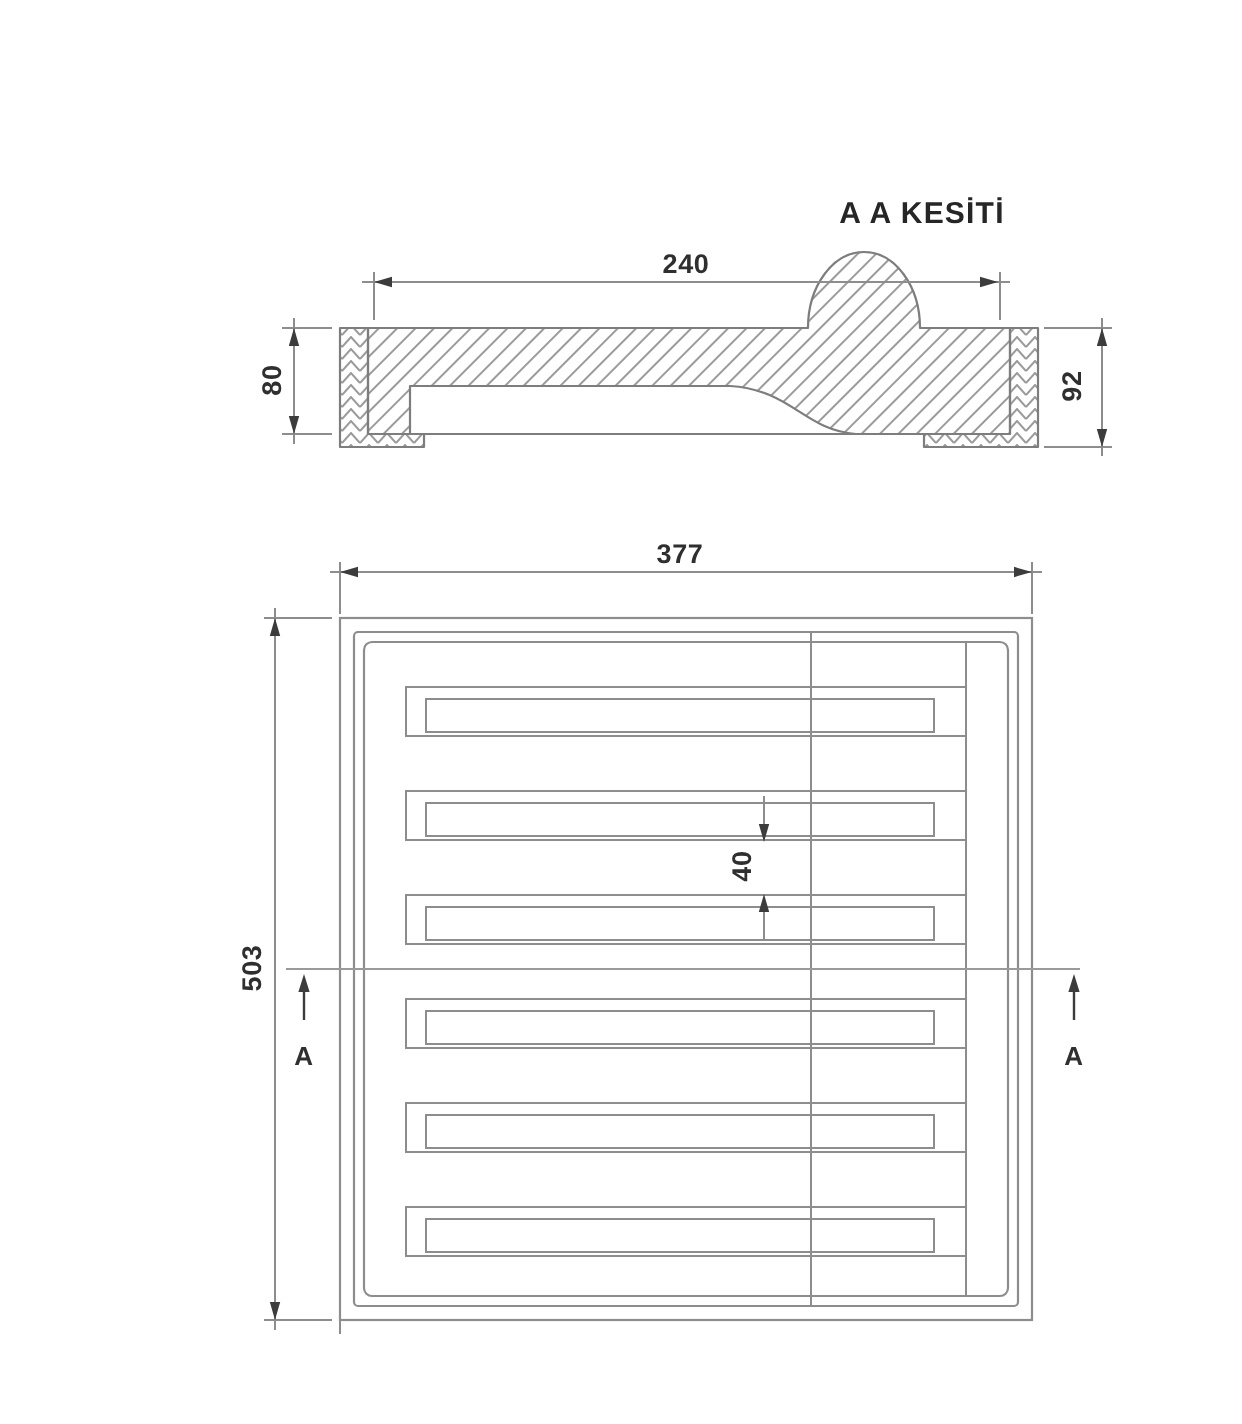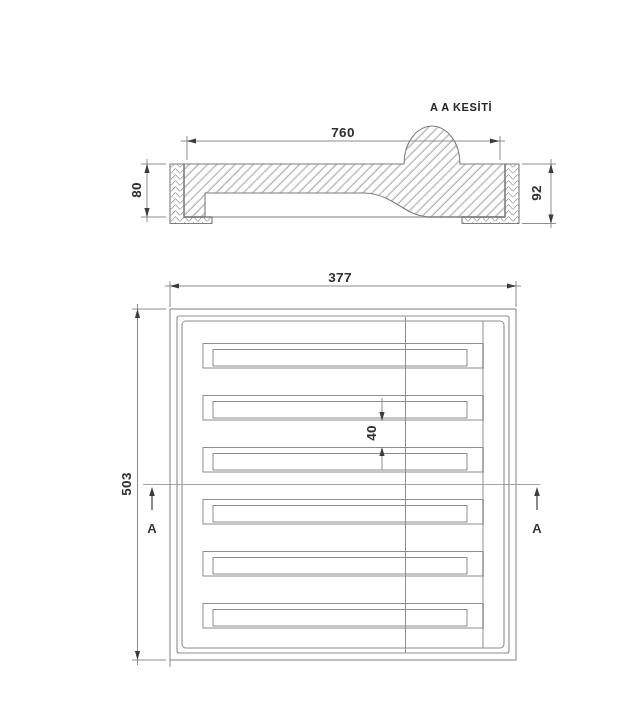--- a/index.html
+++ b/index.html
@@ -14,21 +14,21 @@
   .label{
     position:absolute;
     color:#2f2f2f;
     font-weight:bold;
     font-size:13.5px;
     white-space:nowrap;
     transform:translate(-50%,-50%);
     letter-spacing:0.3px;
   }
   .label.rot{transform:translate(-50%,-50%) rotate(-90deg);}
-  .label.title{font-size:11px;letter-spacing:0.6px;color:#262626;}
+  .label.title{font-size:15px;letter-spacing:0.6px;color:#262626;}
   .label.marker{font-size:13px;color:#303030;}
 </style>
 </head>
 <body>
 
 <div class="canvas">
 
   <svg width="621" height="712" viewBox="0 0 621 712">
     <defs>
       <pattern id="hGrate" patternUnits="userSpaceOnUse" width="6.5" height="6.5" patternTransform="rotate(45)">
@@ -125,21 +125,21 @@
       <line x1="143" y1="484.5" x2="540" y2="484.5" stroke="#9a9a9a" stroke-width="0.9"></line>
       <line x1="152" y1="510" x2="152" y2="494" stroke="#3c3c3c" stroke-width="1.2"></line>
       <line x1="537" y1="510" x2="537" y2="494" stroke="#3c3c3c" stroke-width="1.2"></line>
       <path d="M152,487 L149.2,496 154.8,496 Z" fill="#3c3c3c"></path>
       <path d="M537,487 L534.2,496 539.8,496 Z" fill="#3c3c3c"></path>
     </g>
   </svg>
 
   <div class="label title" style="left:461px;top:107px;">A A KESİTİ</div>
 
-  <div class="label" style="left:343px;top:132px;">760</div>
+  <div class="label" style="left:343px;top:132px;">240</div>
 
   <div class="label rot" style="left:136px;top:190px;">80</div>
 
   <div class="label rot" style="left:536px;top:193px;">92</div>
 
   <div class="label" style="left:340px;top:277px;">377</div>
 
   <div class="label rot" style="left:126px;top:484px;">503</div>
 
   <div class="label rot" style="left:371px;top:433px;">40</div>

